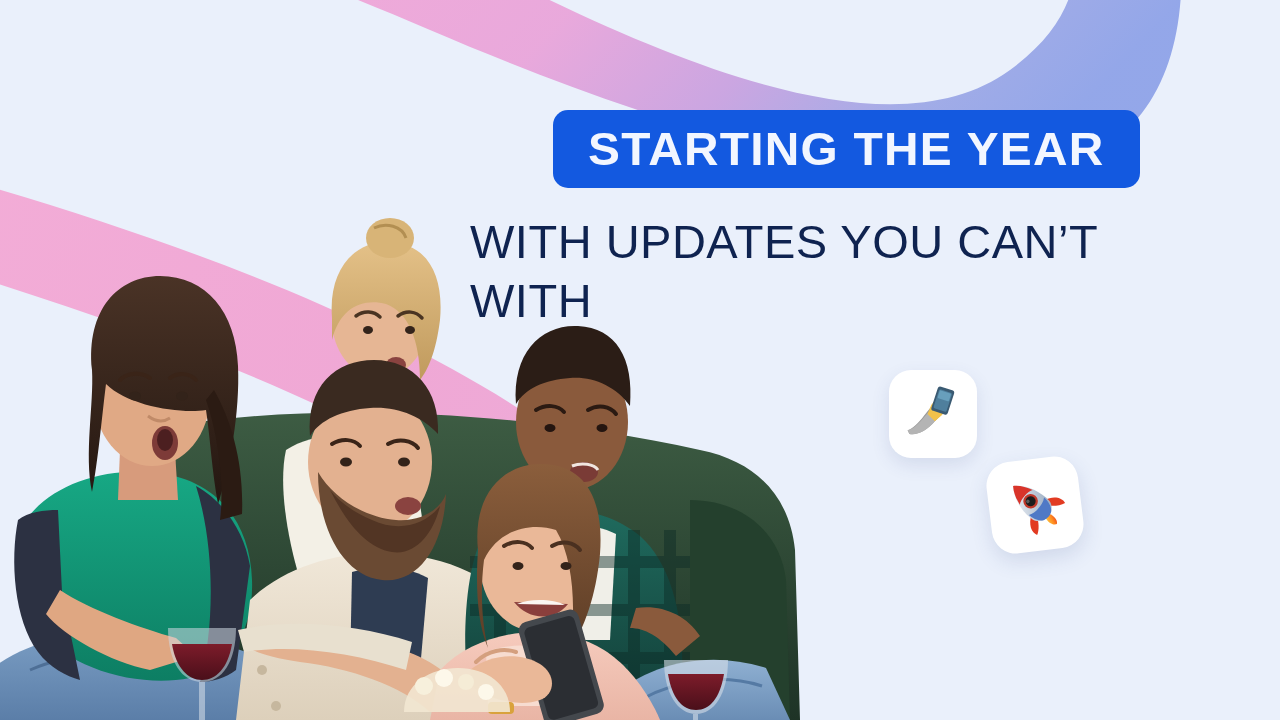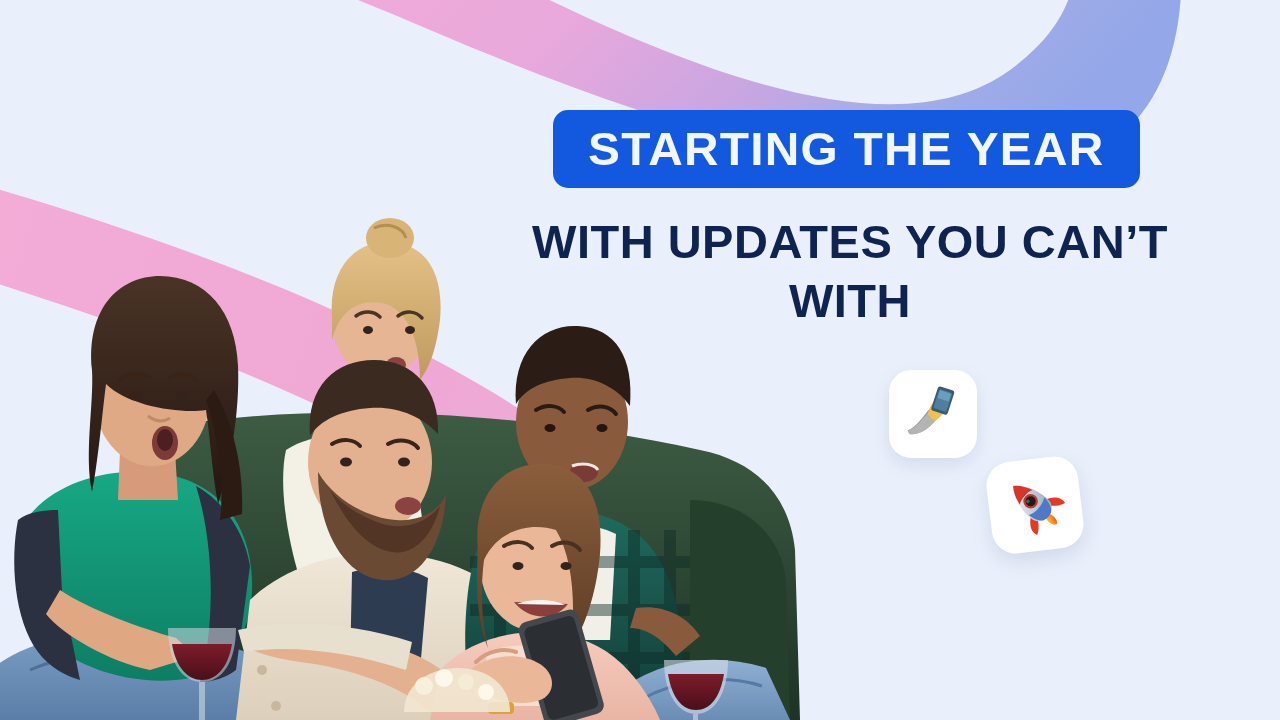--- a/index.html
+++ b/index.html
@@ -44,24 +44,23 @@
     white-space:nowrap;
     font-stretch:condensed;
     transform:scaleX(1.04);
   }
 
   
   .subhead {
     position:absolute;
     left:470px; top:212px;
     width:760px;
-    text-align:center;
     color:#0f2350;
     font-size:47px;
-    font-weight:bold;
+    font-weight:normal;
     line-height:1.26;
     letter-spacing:0.5px;
   }
   .subhead .ln { display:block; white-space:nowrap; }
 
   
   .badge {
     position:absolute;
     background:#ffffff;
     display:flex; align-items:center; justify-content:center;

